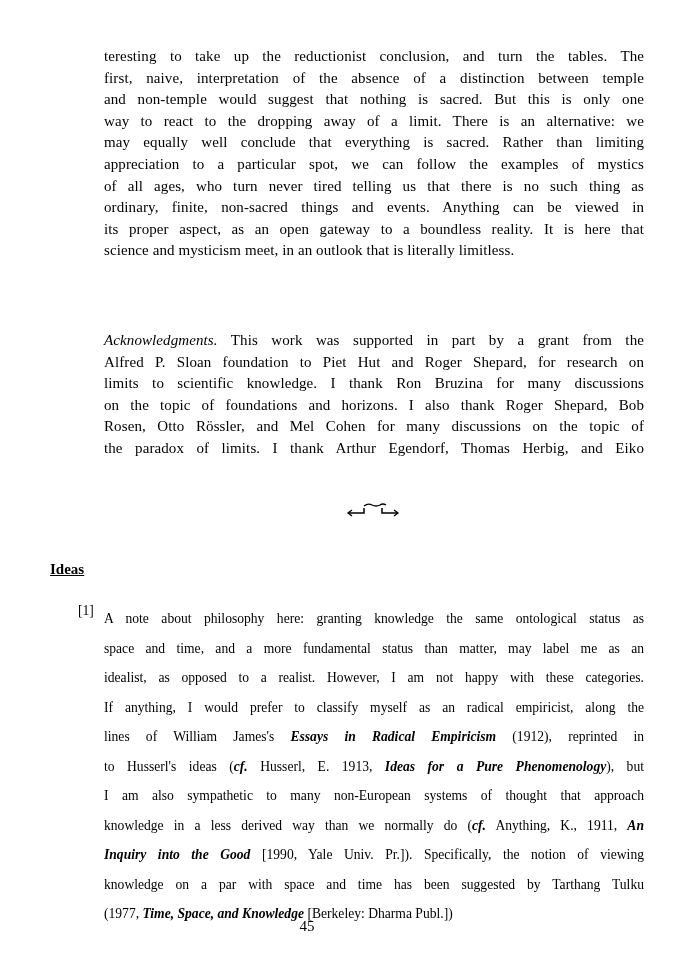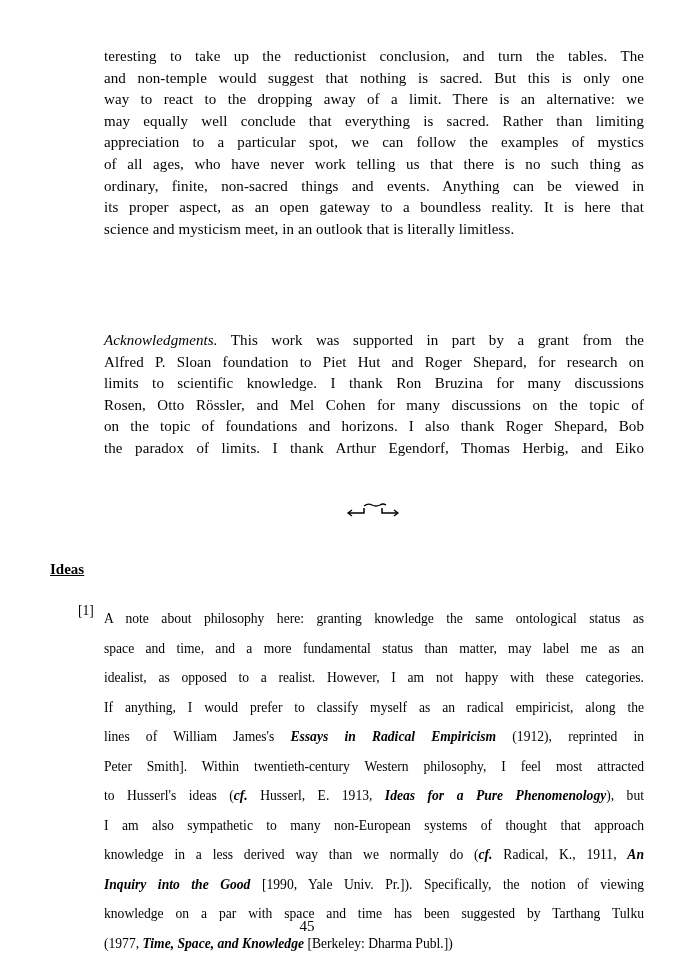--- a/index.html
+++ b/index.html
@@ -104,36 +104,37 @@
       margin-top: 18px;
     }
   </style>
 </head>
 <body>
 
 <div class="page">
 
   <div class="para" id="main-para">
     <span class="line">teresting to take up the reductionist conclusion, and turn the tables. The</span>
+    <span class="line">first, naive, interpretation of the absence of a distinction between temple</span>
     <span class="line">and non-temple would suggest that nothing is sacred. But this is only one</span>
     <span class="line">way to react to the dropping away of a limit. There is an alternative: we</span>
     <span class="line">may equally well conclude that everything is sacred. Rather than limiting</span>
     <span class="line">appreciation to a particular spot, we can follow the examples of mystics</span>
-    <span class="line">of all ages, who have never work telling us that there is no such thing as</span>
+    <span class="line">of all ages, who turn never tired telling us that there is no such thing as</span>
     <span class="line">ordinary, finite, non-sacred things and events. Anything can be viewed in</span>
     <span class="line">its proper aspect, as an open gateway to a boundless reality. It is here that</span>
     <span class="line last">science and mysticism meet, in an outlook that is literally limitless.</span>
   </div>
 
   <div class="para" id="ack-para">
     <span class="line"><span class="ack-lead">Acknowledgments.</span><span> This work was supported in part by a grant from the</span></span>
     <span class="line">Alfred P. Sloan foundation to Piet Hut and Roger Shepard, for research on</span>
     <span class="line">limits to scientific knowledge. I thank Ron Bruzina for many discussions</span>
+    <span class="line">on the topic of foundations and horizons. I also thank Roger Shepard, Bob</span>
     <span class="line">Rosen, Otto Rössler, and Mel Cohen for many discussions on the topic of</span>
-    <span class="line">on the topic of foundations and horizons. I also thank Roger Shepard, Bob</span>
     <span class="line">the paradox of limits. I thank Arthur Egendorf, Thomas Herbig, and Eiko</span>
   </div>
 
   <svg class="ornament" viewBox="0 0 54 22">
     <path d="M18 6 Q22 3 26 5 Q30 7 34 5 Q37 3 40 5" stroke="#000" stroke-width="1.3" fill="none"></path>
     <path d="M18 8 L18 13 L3 13" stroke="#000" stroke-width="1.5" fill="none"></path>
     <path d="M6 10 L2 13 L6 16" stroke="#000" stroke-width="1.3" fill="none"></path>
     <path d="M36 8 L36 13 L51 13" stroke="#000" stroke-width="1.5" fill="none"></path>
     <path d="M48 10 L52 13 L48 16" stroke="#000" stroke-width="1.3" fill="none"></path>
   </svg>
@@ -141,24 +142,23 @@
   <div class="notes-heading">Ideas</div>
 
   <div class="note">
     <span class="note-num">[1]</span>
     <div class="note-body">
       <span class="line">A note about philosophy here: granting knowledge the same ontological status as</span>
       <span class="line">space and time, and a more fundamental status than matter, may label me as an</span>
       <span class="line">idealist, as opposed to a realist. However, I am not happy with these categories.</span>
       <span class="line">If anything, I would prefer to classify myself as an radical empiricist, along the</span>
       <span class="line"><span>lines of William James's </span><span class="bi">Essays in Radical Empiricism</span><span> (1912), reprinted in</span></span>
-      <span class="line">Peter Smith]. Within twentieth-century Western philosophy, I feel most attracted</span>
       <span class="line"><span>to Husserl's ideas (</span><span class="bi">cf.</span><span> Husserl, E. 1913, </span><span class="bi">Ideas for a Pure Phenomenology</span><span>), but</span></span>
       <span class="line">I am also sympathetic to many non-European systems of thought that approach</span>
-      <span class="line"><span>knowledge in a less derived way than we normally do (</span><span class="bi">cf.</span><span> Radical, K., 1911, </span><span class="bi">An</span></span>
+      <span class="line"><span>knowledge in a less derived way than we normally do (</span><span class="bi">cf.</span><span> Anything, K., 1911, </span><span class="bi">An</span></span>
       <span class="line"><span class="bi">Inquiry into the Good</span><span> [1990, Yale Univ. Pr.]). Specifically, the notion of viewing</span></span>
       <span class="line">knowledge on a par with space and time has been suggested by Tarthang Tulku</span>
       <span class="line last"><span>(1977, </span><span class="bi">Time, Space, and Knowledge</span><span> [Berkeley: Dharma Publ.])</span></span>
     </div>
   </div>
 
   <div class="page-number">45</div>
 
 </div>
 

